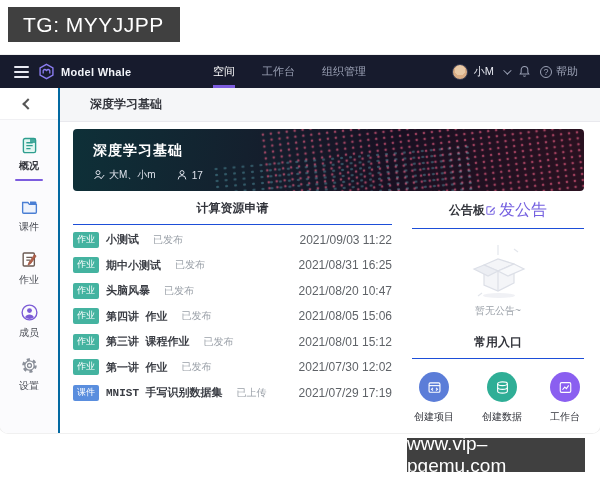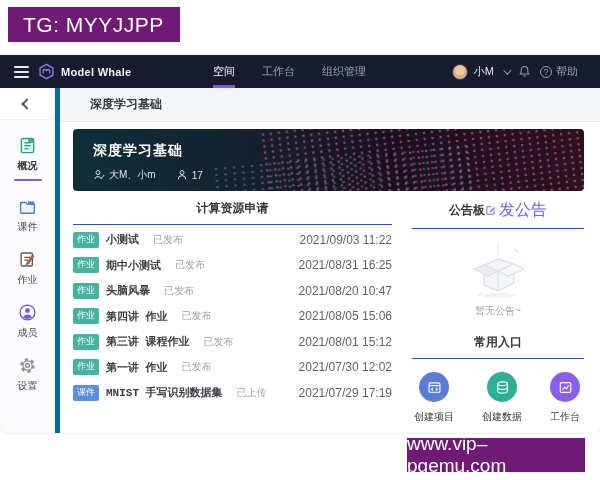--- a/index.html
+++ b/index.html
@@ -1,21 +1,21 @@
 <!DOCTYPE html>
 <html><head>
 <meta charset="utf-8">
 <style>
   * { margin:0; padding:0; box-sizing:border-box; }
   html,body { width:600px; height:480px; background:#ffffff; overflow:hidden;
               font-family:"Liberation Sans","DejaVu Sans",sans-serif; }
   .stage { position:relative; width:600px; height:480px; background:#fff; }
 
   
-  .wm { position:absolute; background:#701a75; color:#fff; z-index:50;
+  .wm { position:absolute; background:#404040; color:#fff; z-index:50;
         display:flex; align-items:center; }
   .wm-top { left:8px; top:7px; width:172px; height:35px; font-size:21px; padding-left:15px; letter-spacing:.5px; }
   .wm-bottom { left:407px; top:438px; width:178px; height:34px; font-size:19px; justify-content:center; }
 
   
   .app { position:absolute; left:0; top:55px; width:600px; height:378px; background:#fff;
          border-radius:0 0 8px 8px; box-shadow:0 0 0 1px #f0f0f0; overflow:hidden; }
 
   
   .navbar { position:relative; height:33px; background:#171b2d; display:flex; align-items:center; padding:0 22px 0 14px; }
@@ -30,21 +30,21 @@
   .avatar { width:16px; height:16px; border-radius:50%; background:radial-gradient(circle at 50% 38%, #e8c9a6 0 45%, #d9ad85 46% 100%); border:1px solid #3a3f55; }
   .user-name { color:#e6e8f0; font-size:11px; margin-left:-3px; }
   .chev { width:6px; height:6px; border-right:1.5px solid #9aa0b4; border-bottom:1.5px solid #9aa0b4; transform:rotate(45deg) translateY(-2px); }
   .q-circle { width:12px; height:12px; border:1px solid #9aa0b4; border-radius:50%; color:#9aa0b4;
               font-size:9px; line-height:11px; text-align:center; }
   .q-circle::before { content:"?"; }
   .help-label { color:#9aa0b4; font-size:11px; margin-left:-5px; }
 
   
   .app-body { display:flex; height:345px; }
-  .sidebar { width:60px; background:#fbfbfd; border-right:5px solid #0369a1; }
+  .sidebar { width:60px; background:#fbfbfd; border-right:2px solid #0369a1; }
   .back-row { height:32px; background:#fff; border-bottom:1px solid #f0f0f3; display:flex; align-items:center; justify-content:center; cursor:pointer; }
   .back-arrow { width:8px; height:8px; border-left:2px solid #555; border-bottom:2px solid #555; transform:rotate(45deg); margin-right:2px; }
   .side-items { display:flex; flex-direction:column; align-items:center; padding-top:16px; }
   .side-item { display:flex; flex-direction:column; align-items:center; margin-bottom:16px; cursor:pointer; }
   .side-item .lbl { font-size:10px; color:#4a4d55; margin-top:4px; }
   .side-item.active .lbl { color:#33353c; font-weight:bold; }
   .side-underline { width:28px; height:2px; background:#7c5cde; border-radius:1px; margin-top:6px; }
 
   .content { flex:1; display:flex; flex-direction:column; }
   .page-head { height:34px; background:#f5f6f8; border-bottom:1px solid #e9e9ee; display:flex; align-items:center; padding-left:30px; }

